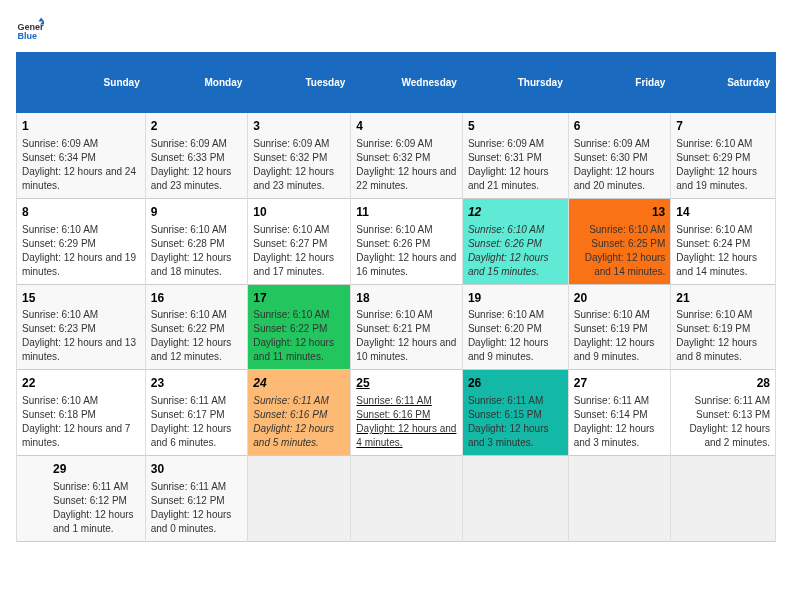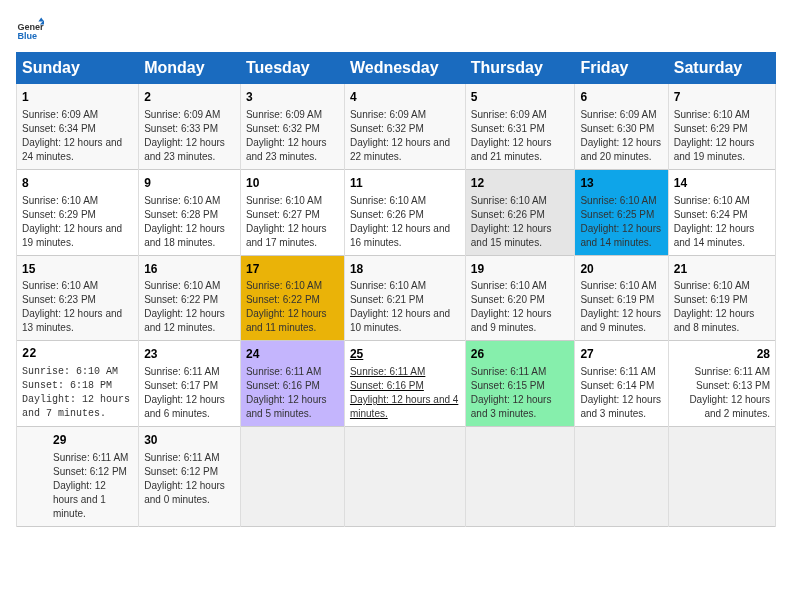--- a/index.html
+++ b/index.html
@@ -38,23 +38,23 @@
       color: #555;
     }
     table {
       width: 100%;
       border-collapse: collapse;
       font-size: 10.5px;
     }
     thead tr th {
       background-color: #1a6bbf;
       color: #fff;
-      text-align: left;
-      padding: 6px 5px;
-      font-size: 16px;
+      text-align: right;
+      padding: 24px 5px;
+      font-size: 10px;
       border: 1px solid #1a6bbf;
     }
     tbody tr {
       border-bottom: 1px solid #ccc;
     }
     tbody tr td {
       vertical-align: top;
       padding: 5px 5px;
       border-right: 1px solid #ddd;
       border-left: 1px solid #ddd;
@@ -149,43 +149,43 @@
           <div class="day-info">Sunrise: 6:10 AM<br>Sunset: 6:28 PM<br>Daylight: 12 hours and 18 minutes.</div>
         </td>
         <td style="background: rgb(255, 255, 255);">
           <span class="day-num">10</span>
           <div class="day-info">Sunrise: 6:10 AM<br>Sunset: 6:27 PM<br>Daylight: 12 hours and 17 minutes.</div>
         </td>
         <td style="background: rgb(255, 255, 255);">
           <span class="day-num">11</span>
           <div class="day-info">Sunrise: 6:10 AM<br>Sunset: 6:26 PM<br>Daylight: 12 hours and 16 minutes.</div>
         </td>
-        <td style="background: #e5e5e5;">
+        <td style="background: #5eead4; font-style: italic;">
           <span class="day-num">12</span>
           <div class="day-info">Sunrise: 6:10 AM<br>Sunset: 6:26 PM<br>Daylight: 12 hours and 15 minutes.</div>
         </td>
-        <td style="background: #0ea5e9;">
+        <td style="background: #f97316; text-align: right;">
           <span class="day-num">13</span>
           <div class="day-info">Sunrise: 6:10 AM<br>Sunset: 6:25 PM<br>Daylight: 12 hours and 14 minutes.</div>
         </td>
         <td style="background: rgb(255, 255, 255);">
           <span class="day-num">14</span>
           <div class="day-info">Sunrise: 6:10 AM<br>Sunset: 6:24 PM<br>Daylight: 12 hours and 14 minutes.</div>
         </td>
       </tr>
       <tr style="background: rgb(248, 248, 248);">
         <td style="background: rgb(248, 248, 248);">
           <span class="day-num">15</span>
           <div class="day-info">Sunrise: 6:10 AM<br>Sunset: 6:23 PM<br>Daylight: 12 hours and 13 minutes.</div>
         </td>
         <td style="background: rgb(248, 248, 248);">
           <span class="day-num">16</span>
           <div class="day-info">Sunrise: 6:10 AM<br>Sunset: 6:22 PM<br>Daylight: 12 hours and 12 minutes.</div>
         </td>
-        <td style="background: #eab308; margin-left: 44px;">
+        <td style="background: #22c55e; margin-left: 44px;">
           <span class="day-num">17</span>
           <div class="day-info">Sunrise: 6:10 AM<br>Sunset: 6:22 PM<br>Daylight: 12 hours and 11 minutes.</div>
         </td>
         <td style="background: rgb(248, 248, 248);">
           <span class="day-num">18</span>
           <div class="day-info">Sunrise: 6:10 AM<br>Sunset: 6:21 PM<br>Daylight: 12 hours and 10 minutes.</div>
         </td>
         <td style="background: rgb(248, 248, 248);">
           <span class="day-num">19</span>
           <div class="day-info">Sunrise: 6:10 AM<br>Sunset: 6:20 PM<br>Daylight: 12 hours and 9 minutes.</div>
@@ -193,37 +193,37 @@
         <td style="background: rgb(248, 248, 248);">
           <span class="day-num">20</span>
           <div class="day-info">Sunrise: 6:10 AM<br>Sunset: 6:19 PM<br>Daylight: 12 hours and 9 minutes.</div>
         </td>
         <td style="background: rgb(248, 248, 248);">
           <span class="day-num">21</span>
           <div class="day-info">Sunrise: 6:10 AM<br>Sunset: 6:19 PM<br>Daylight: 12 hours and 8 minutes.</div>
         </td>
       </tr>
       <tr style="background: rgb(255, 255, 255);">
-        <td style="background: rgb(255, 255, 255); font-family: Liberation Mono, monospace;">
+        <td style="background: rgb(255, 255, 255);">
           <span class="day-num">22</span>
           <div class="day-info">Sunrise: 6:10 AM<br>Sunset: 6:18 PM<br>Daylight: 12 hours and 7 minutes.</div>
         </td>
         <td style="background: rgb(255, 255, 255);">
           <span class="day-num">23</span>
           <div class="day-info">Sunrise: 6:11 AM<br>Sunset: 6:17 PM<br>Daylight: 12 hours and 6 minutes.</div>
         </td>
-        <td style="background: #c4b5fd;">
+        <td style="background: #fdba74; font-style: italic;">
           <span class="day-num">24</span>
           <div class="day-info">Sunrise: 6:11 AM<br>Sunset: 6:16 PM<br>Daylight: 12 hours and 5 minutes.</div>
         </td>
         <td style="background: rgb(255, 255, 255); text-decoration: underline;">
           <span class="day-num">25</span>
           <div class="day-info">Sunrise: 6:11 AM<br>Sunset: 6:16 PM<br>Daylight: 12 hours and 4 minutes.</div>
         </td>
-        <td style="background: #86efac;">
+        <td style="background: #14b8a6;">
           <span class="day-num">26</span>
           <div class="day-info">Sunrise: 6:11 AM<br>Sunset: 6:15 PM<br>Daylight: 12 hours and 3 minutes.</div>
         </td>
         <td style="background: rgb(255, 255, 255);">
           <span class="day-num">27</span>
           <div class="day-info">Sunrise: 6:11 AM<br>Sunset: 6:14 PM<br>Daylight: 12 hours and 3 minutes.</div>
         </td>
         <td style="background: rgb(255, 255, 255); text-align: right;">
           <span class="day-num">28</span>
           <div class="day-info">Sunrise: 6:11 AM<br>Sunset: 6:13 PM<br>Daylight: 12 hours and 2 minutes.</div>

